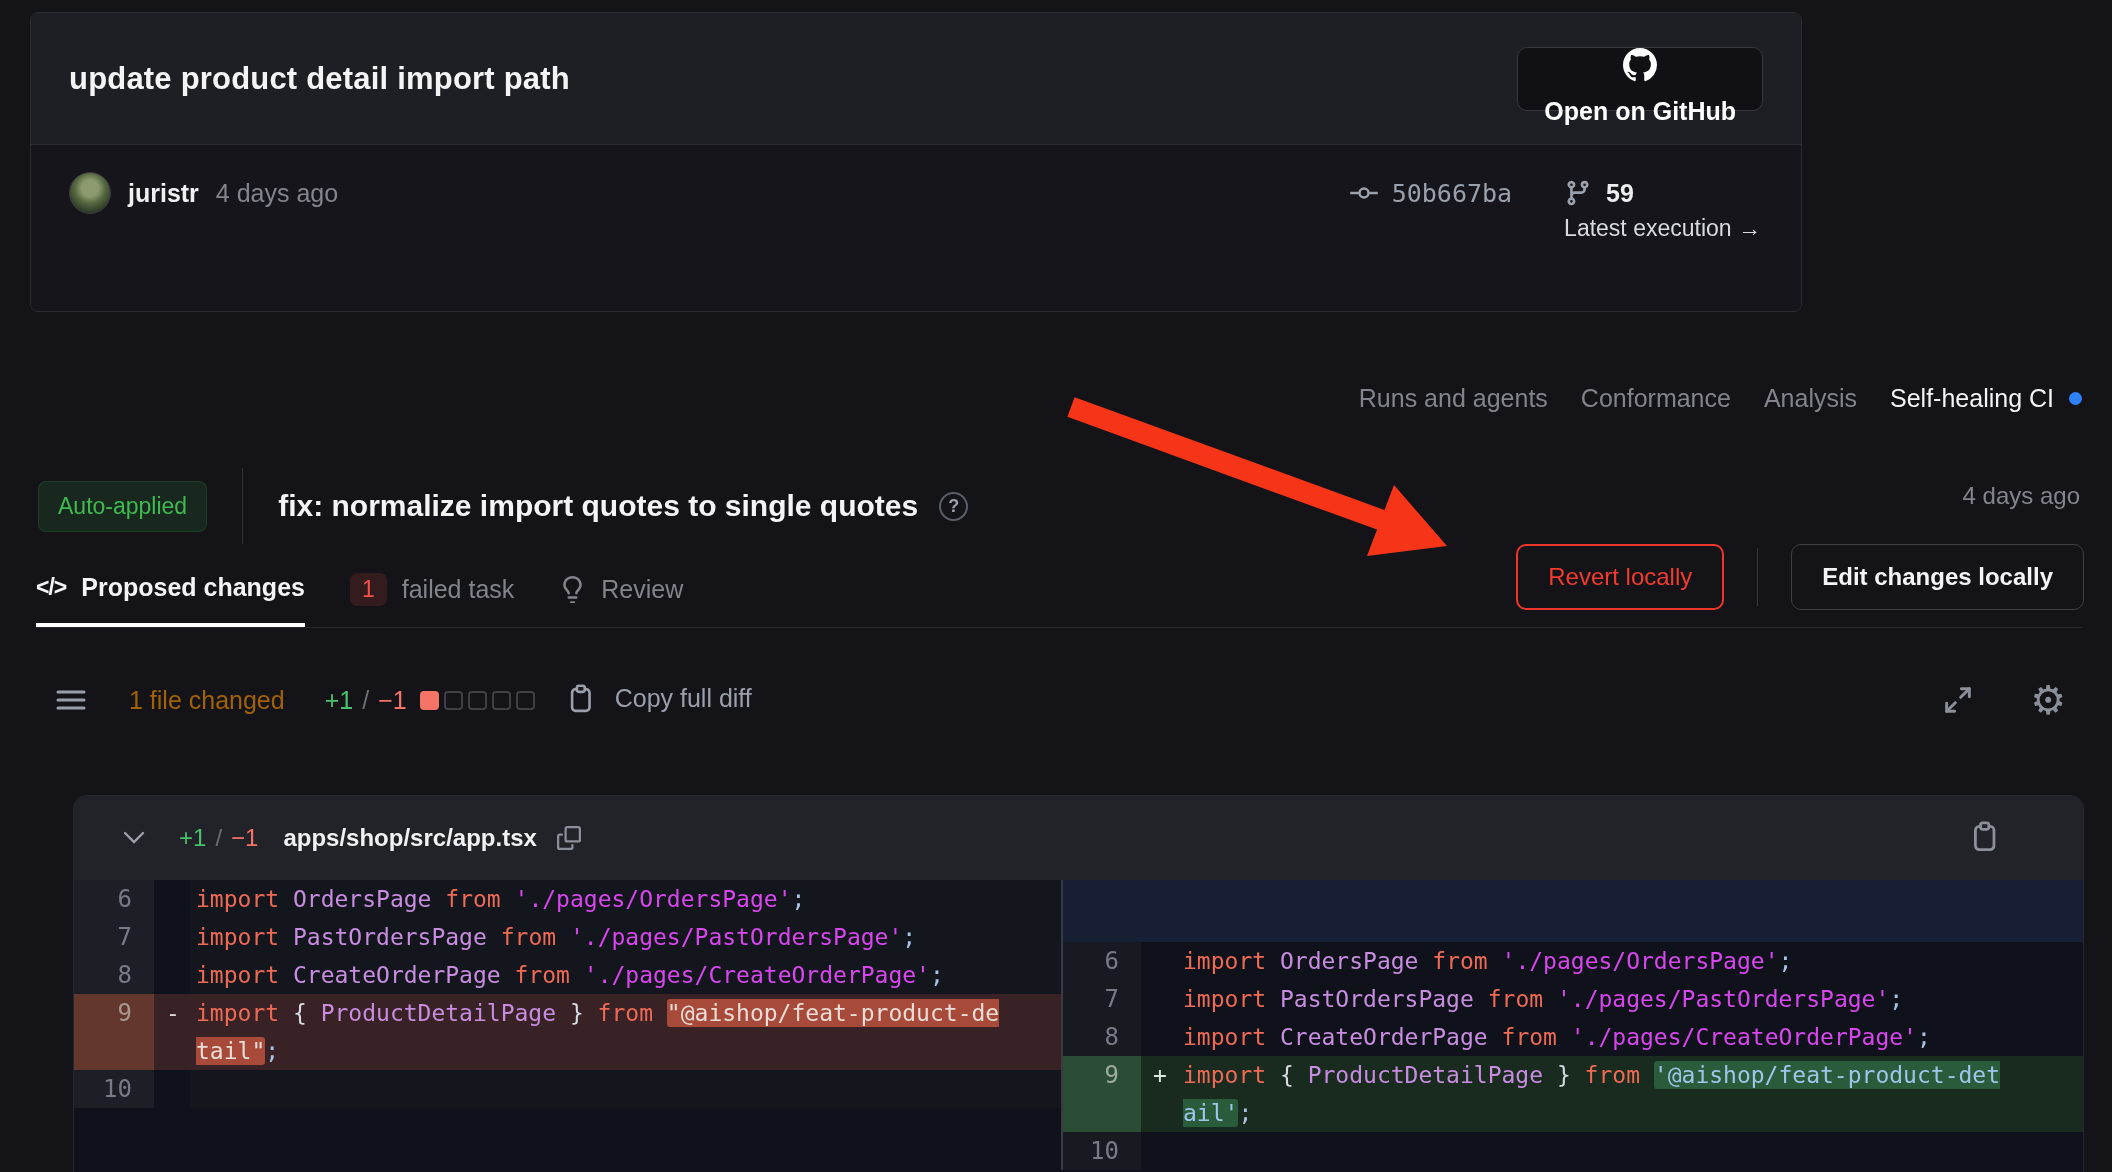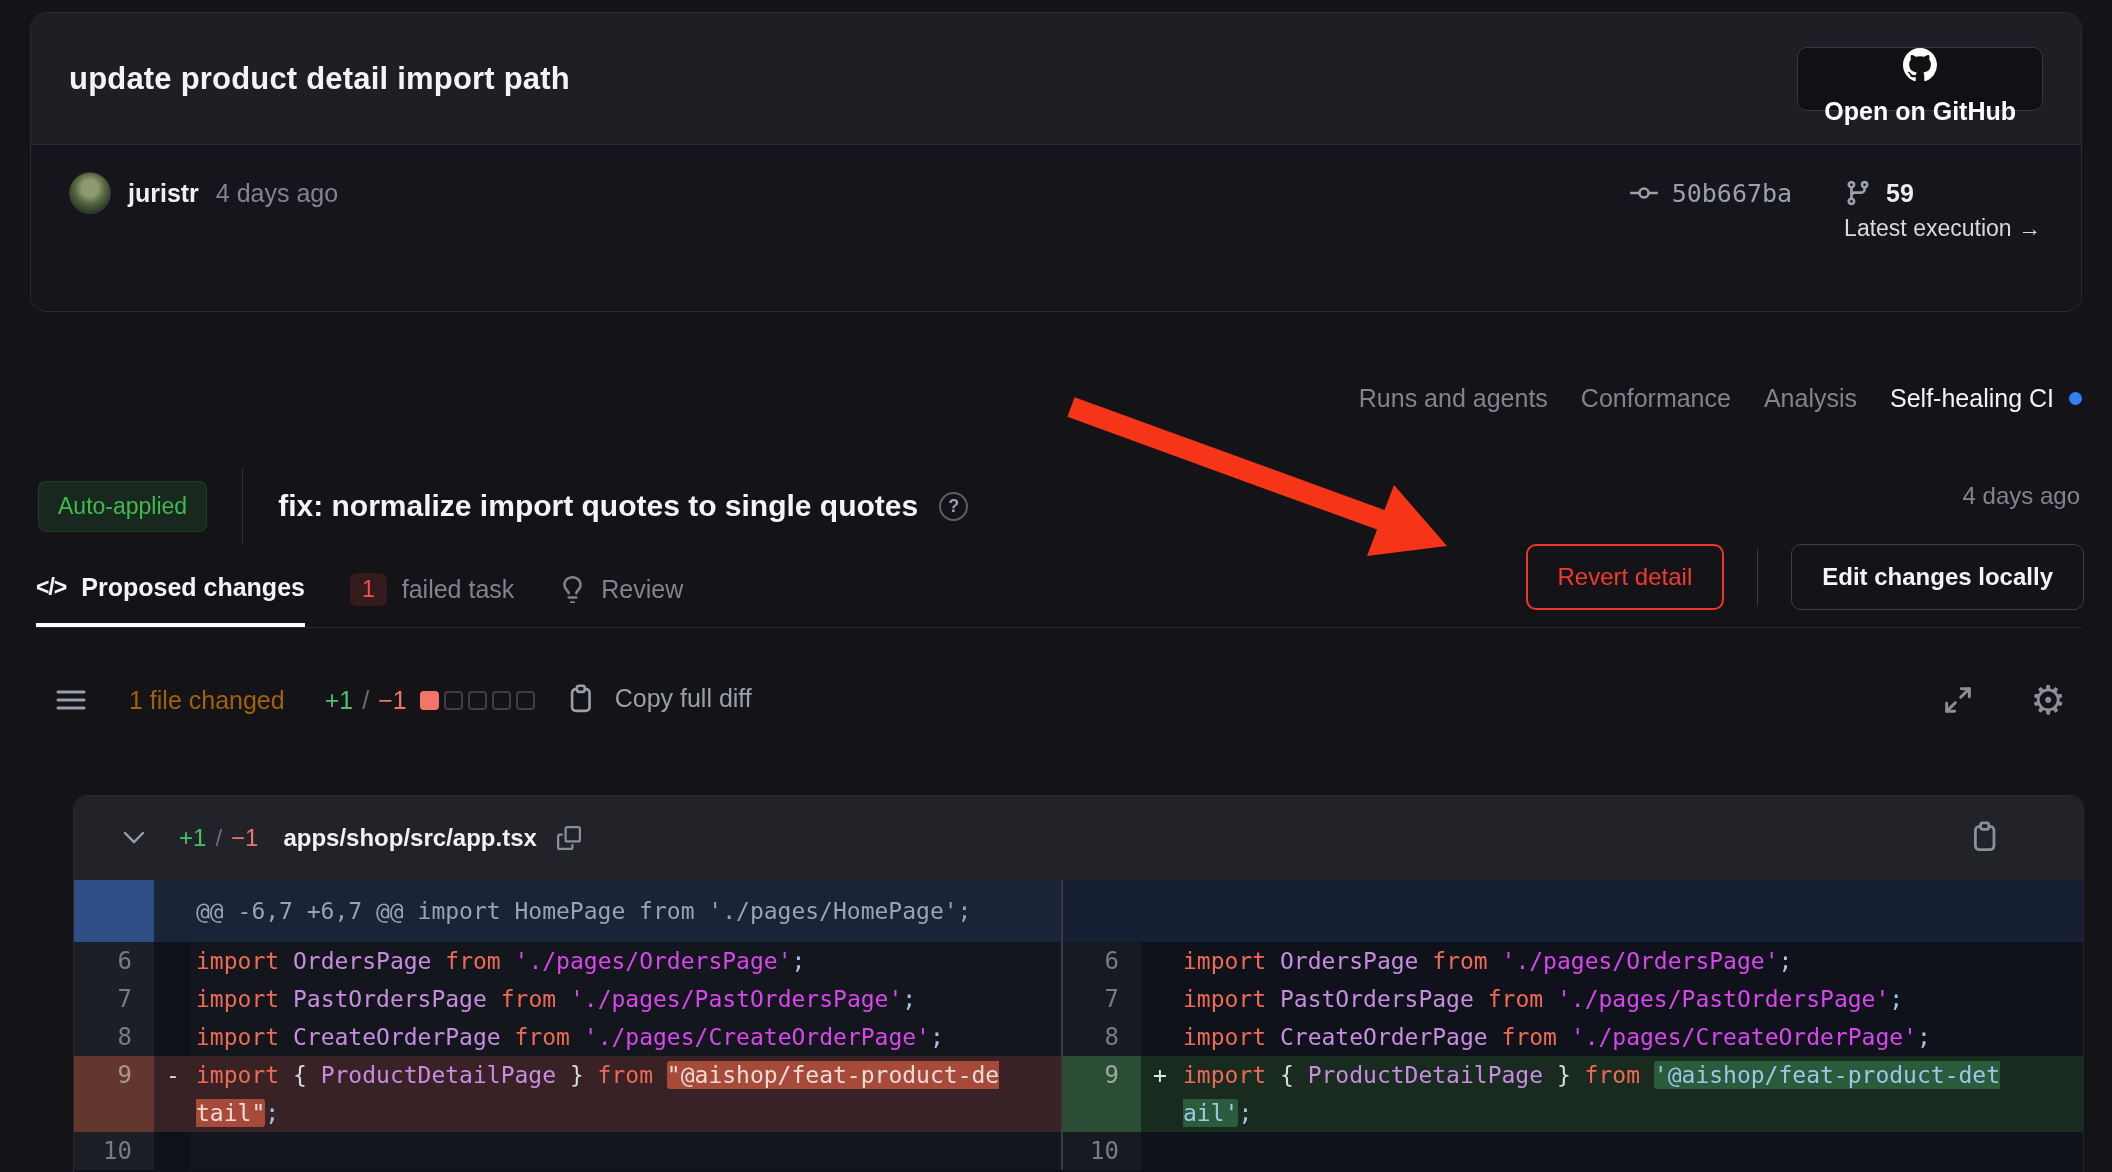--- a/index.html
+++ b/index.html
@@ -5,21 +5,21 @@
   * { box-sizing: border-box; margin: 0; padding: 0; }
   html,body { width:2112px; height:1172px; }
   body {
     background:#131318; color:#ececf0;
     font-family:"Liberation Sans", sans-serif;
     position:relative; overflow:hidden;
   }
   .mono { font-family:"DejaVu Sans Mono", monospace; }
 
   
-  #topcard { position:absolute; left:30px; top:12px; width:2052px; border:1px solid #2b2b33; border-radius:17px; overflow:hidden; }
+  #topcard { position:absolute; left:30px; top:12px; width:1772px; border:1px solid #2b2b33; border-radius:8px; overflow:hidden; }
   .card-top { background:#1e1e25; height:132px; display:flex; align-items:center; justify-content:space-between; padding:0 38px; border-bottom:1px solid #2b2b33; }
   .page-title { font-size:31px; font-weight:bold; color:#f4f4f6; letter-spacing:.2px; }
   .gh-btn { display:flex; align-items:center; gap:15px; background:#101015; border:1px solid #37373f; border-radius:10px; padding:0 26px; height:64px; font-size:25px; font-weight:bold; color:#fff; cursor:pointer;flex-direction:column; }
   .card-bottom { background:#15151b; height:166px; display:flex; justify-content:space-between; padding:26px 40px 0 38px; }
   .author { display:flex; align-items:center; gap:17px; height:44px; }
   .avatar { width:42px; height:42px; border-radius:50%; background:radial-gradient(circle at 50% 38%, #8d9a70 0 26%, #55673f 48%, #32402a 72%, #1e261a 100%); border:1px solid #3a3a40; }
   .author-name { font-size:25px; font-weight:bold; color:#f0f0f2; }
   .meta-time { font-size:25px; color:#84848e; }
   .meta-right { display:flex; gap:52px; align-items:flex-start; }
   .commit-chip { display:flex; align-items:center; gap:13px; height:44px; color:#9aa0ac; }
@@ -194,21 +194,21 @@
     <span class="ico">
       <svg width="27" height="27" viewBox="0 0 16 16" fill="#83838d">
           <path d="M8 1.5c-2.363 0-4 1.69-4 3.75 0 .984.424 1.625.984 2.304l.214.253c.223.264.47.556.673.848.284.411.537.896.621 1.49a.75.75 0 0 1-1.484.211c-.04-.282-.163-.547-.37-.847a8.456 8.456 0 0 0-.542-.68c-.084-.1-.173-.205-.268-.32C3.201 7.75 2.5 6.766 2.5 5.25 2.5 2.31 4.863 0 8 0s5.5 2.31 5.5 5.25c0 1.516-.701 2.5-1.328 3.259-.095.115-.184.22-.268.319-.207.245-.383.453-.541.681-.208.3-.33.565-.37.847a.751.751 0 0 1-1.485-.212c.084-.593.337-1.078.621-1.489.203-.292.45-.584.673-.848.075-.088.147-.173.213-.253.561-.679.985-1.32.985-2.304 0-2.06-1.637-3.75-4-3.75ZM5.75 12h4.5a.75.75 0 0 1 0 1.5h-4.5a.75.75 0 0 1 0-1.5Zm.75 3.75a.75.75 0 0 1 .75-.75h1.5a.75.75 0 0 1 0 1.5h-1.5a.75.75 0 0 1-.75-.75Z"></path>
         </svg>
     </span>
     <span>Review</span>
   </div>
 </div>
 
 <div id="actions">
-  <button class="btn btn-revert">Revert detail</button>
+  <button class="btn btn-revert">Revert locally</button>
   <span class="btn-divider"></span>
   <button class="btn btn-edit">Edit changes locally</button>
 </div>
 
 <div id="dtoolbar">
   <span class="ico">
     <svg width="30" height="24" viewBox="0 0 30 24" stroke="#9aa0ab" stroke-width="3" stroke-linecap="round">
         <line x1="2" y1="4" x2="28" y2="4"></line>
         <line x1="2" y1="12" x2="28" y2="12"></line>
         <line x1="2" y1="20" x2="28" y2="20"></line>
@@ -272,24 +272,20 @@
     <span class="dh-spacer"></span>
     <span class="ico">
       <svg width="32" height="34" viewBox="0 0 20 22" fill="none" stroke="#8b8f99" stroke-width="1.8">
           <rect x="2.5" y="3.5" width="12" height="15" rx="2.5"></rect>
           <rect x="5.8" y="1.2" width="5.4" height="4.2" rx="1.4" fill="#222229"></rect>
         </svg>
     </span>
   </div>
   <div class="dbody">
     <div class="pane left" id="pane-left">
-      <div class="drow hunk">
-        <div class="gut"></div>
-        <div class="hunk-code">@@ -6,7 +6,7 @@ import HomePage from './pages/HomePage';</div>
-      </div>
     <div class="drow ctx">
           <div class="gut">6</div>
           <div class="mk"></div>
           <div class="dcode"><span class="tk-kw">import</span><span class="tk-pl"> </span><span class="tk-id">OrdersPage</span><span class="tk-pl"> </span><span class="tk-kw">from</span><span class="tk-pl"> </span><span class="tk-str">'./pages/OrdersPage'</span><span class="tk-semi">;</span></div>
         </div>
         <div class="drow ctx">
           <div class="gut">7</div>
           <div class="mk"></div>
           <div class="dcode"><span class="tk-kw">import</span><span class="tk-pl"> </span><span class="tk-id">PastOrdersPage</span><span class="tk-pl"> </span><span class="tk-kw">from</span><span class="tk-pl"> </span><span class="tk-str">'./pages/PastOrdersPage'</span><span class="tk-semi">;</span></div>
         </div>

